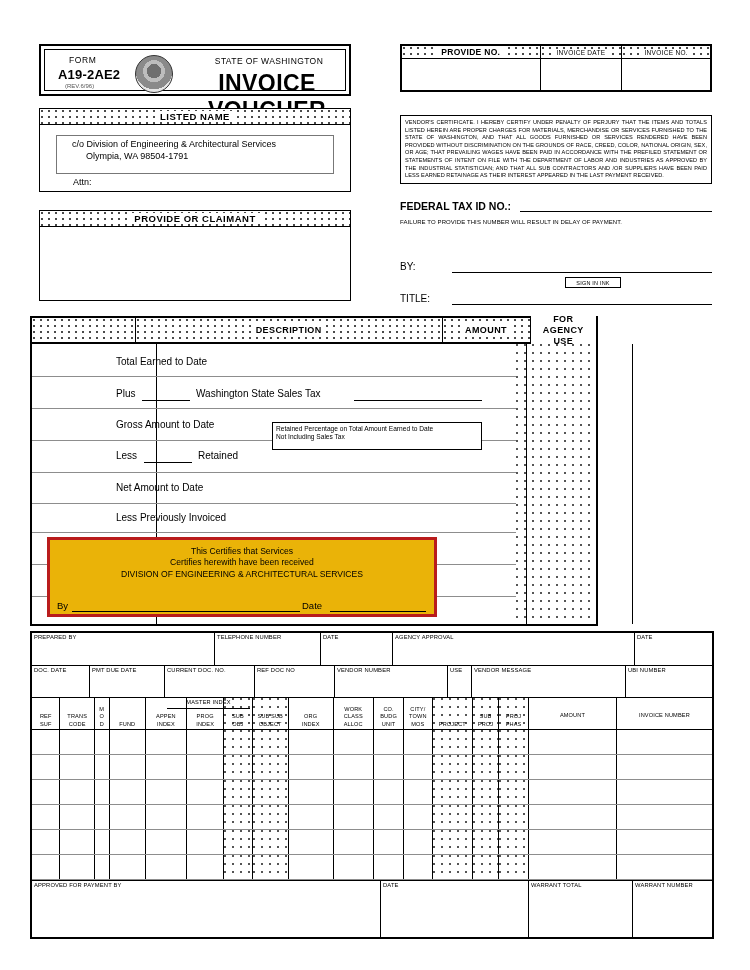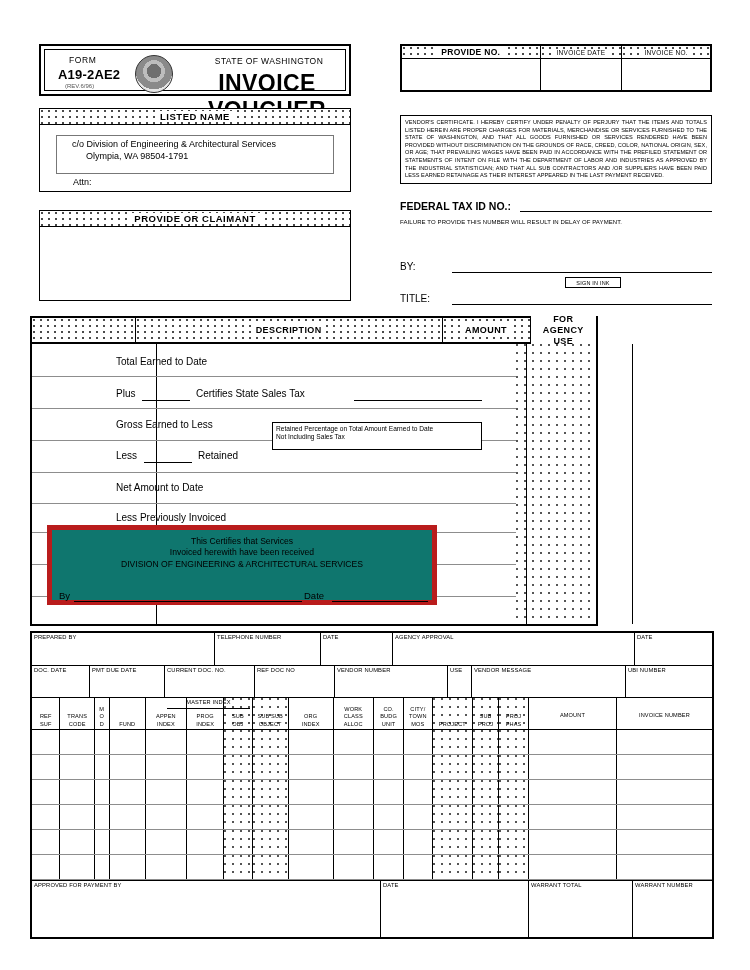--- a/index.html
+++ b/index.html
@@ -147,22 +147,22 @@
 
   .fill-rule { position: absolute; border-bottom: 1.3px solid #000; }
 
   #retained-note {
     position: absolute; left: 240px; top: 104px; width: 210px; height: 28px;
     border: 1px solid #000; padding: 2px 3px;
     font-size: 6.6px; line-height: 8.4px; background: #fff;
   }
 
   #certifies-box {
-    position: absolute; left: 15px; top: 207px; width: 390px; height: 80px;
-    border: 5px solid #b91c1c; background: #0f766e;
+    position: absolute; left: 15px; top: 219px; width: 390px; height: 80px;
+    border: 3px solid #b91c1c; background: #eab308;
   }
   #certifies-text { position: absolute; left: 0; top: 6px; width: 100%;
     text-align: center; font-size: 8.6px; line-height: 11.4px; }
   #cert-by { position: absolute; left: 7px; top: 60px; font-size: 9.5px; }
   #cert-by-rule { position: absolute; left: 22px; top: 71px; width: 228px;
     border-bottom: 1px solid #000; }
   #cert-date { position: absolute; left: 252px; top: 60px; font-size: 9.5px; }
   #cert-date-rule { position: absolute; left: 280px; top: 71px; width: 96px;
     border-bottom: 1px solid #000; }
 
@@ -317,43 +317,43 @@
     <div class="hline" style="left:0; right:80px; top:154px;"></div>
     <div class="hline" style="left:0; right:80px; top:185px;"></div>
     <div class="hline" style="left:0; right:80px; top:214px;"></div>
     <div class="hline" style="left:0; right:80px; top:246px;"></div>
     <div class="hline" style="left:0; right:80px; top:278px;"></div>
 
     <div class="desc-row-label" style="left:84px; top:38px;">Total Earned to Date</div>
 
     <div class="desc-row-label" style="left:84px; top:70px;">Plus</div>
     <div class="fill-rule" style="left:110px; top:82px; width:48px;"></div>
-    <div class="desc-row-label" style="left:164px; top:70px;">Certifies State Sales Tax</div>
+    <div class="desc-row-label" style="left:164px; top:70px;">Washington State Sales Tax</div>
     <div class="fill-rule" style="left:322px; top:82px; width:128px;"></div>
 
-    <div class="desc-row-label" style="left:84px; top:101px;">Gross Earned to Less</div>
+    <div class="desc-row-label" style="left:84px; top:101px;">Gross Amount to Date</div>
 
     <div class="desc-row-label" style="left:84px; top:132px;">Less</div>
     <div class="fill-rule" style="left:112px; top:144px; width:48px;"></div>
     <div class="desc-row-label" style="left:166px; top:132px;">Retained</div>
     <div id="retained-note">
       <div>Retained Percentage on Total Amount Earned to Date</div>
       <div>Not Including Sales Tax</div>
     </div>
 
     <div class="desc-row-label" style="left:84px; top:164px;">Net Amount to Date</div>
 
     <div class="desc-row-label" style="left:84px; top:194px;">Less Previously Invoiced</div>
 
     <div class="desc-row-label bold" style="left:84px; top:224px;">AMOUNT DUE THIS INVOICE</div>
 
     <div id="certifies-box">
       <div id="certifies-text">
         <div>This Certifies that Services</div>
-        <div>Invoiced herewith have been received</div>
+        <div>Certifies herewith have been received</div>
         <div>DIVISION OF ENGINEERING &amp; ARCHITECTURAL SERVICES</div>
       </div>
       <div id="cert-by">By</div>
       <div id="cert-by-rule"></div>
       <div id="cert-date">Date</div>
       <div id="cert-date-rule"></div>
     </div>
   </div>
 
   <div class="abs" id="bottom-grid">

